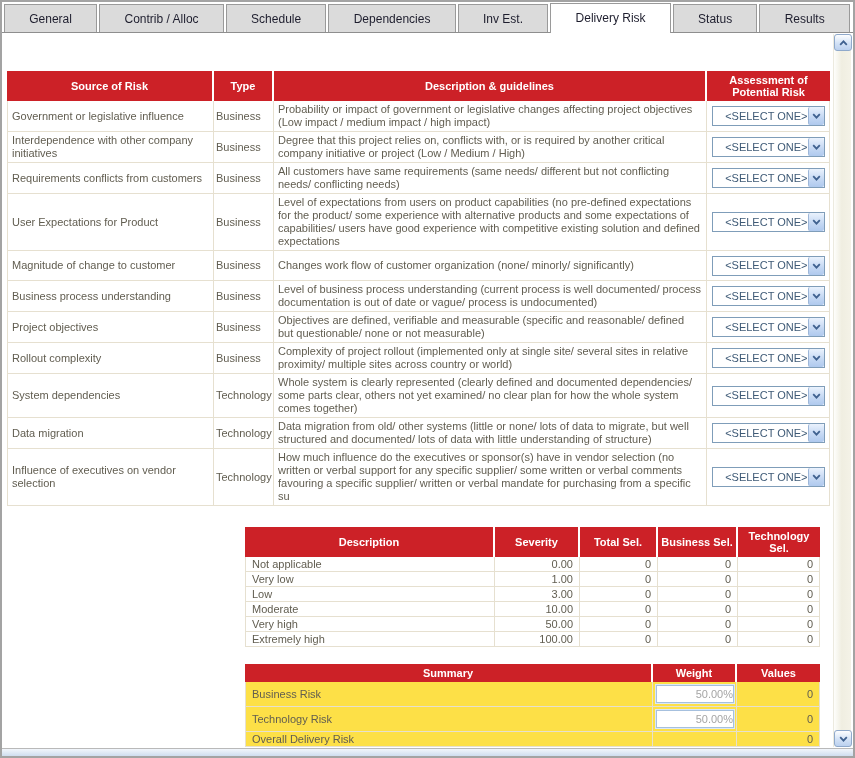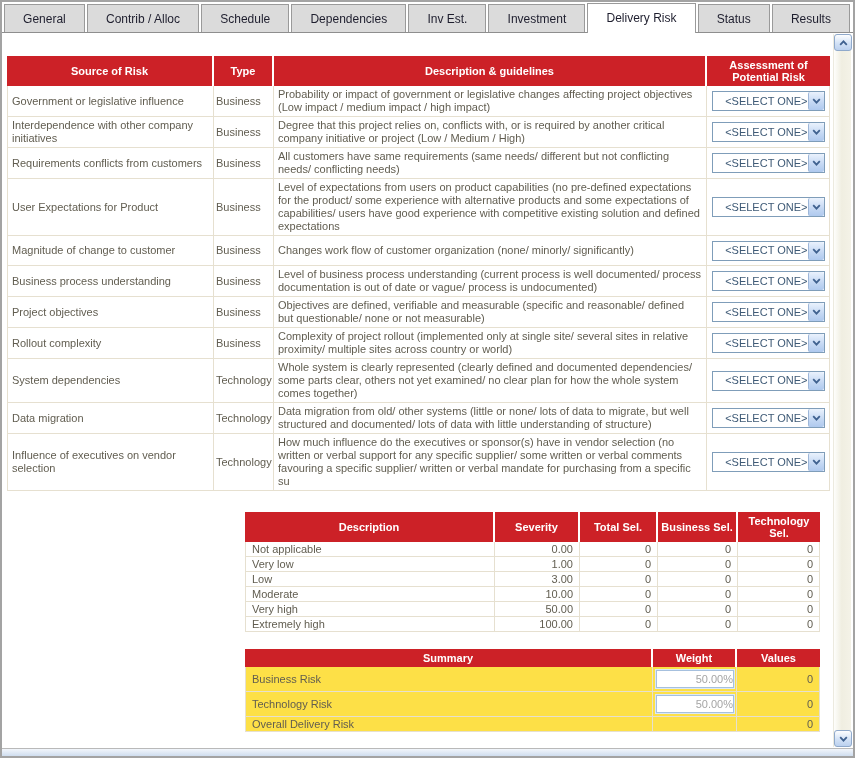--- a/index.html
+++ b/index.html
@@ -24,21 +24,21 @@
   
   .content{position:absolute;top:31px;left:0;right:21px;bottom:8px;padding:23px 0 0 5px;background:#fff;}
   table{border-collapse:separate;border-spacing:0;}
   th.red{
     background:#CC2127;color:#fff;font-size:11px;font-weight:bold;
     text-align:center;vertical-align:middle;padding:3px 3px;line-height:12px;
     border-right:2px solid #fff;
   }
   tr th.red:last-child{border-right:none;}
   
-  .t1{width:823px;table-layout:fixed;}
+  .t1{width:823px;table-layout:fixed;margin-top:15px;}
   .t1 td{
     font-size:11px;color:#615D50;line-height:13px;padding:2px 4px;
     border-right:1px solid #E6E0D0;border-bottom:1px solid #E6E0D0;
     vertical-align:middle;background:#fff;
   }
   .t1 tbody tr td:first-child{border-left:1px solid #E6E0D0;}
   .t1 td.type{padding:8px 2px;white-space:nowrap;}
   .t1 td.assess{text-align:center;padding:2px 3px;}
   .select-box{
     display:inline-flex;width:113px;height:20px;border:1px solid #7F9DB9;
@@ -95,21 +95,20 @@
 <body>
 
 <div class="window">
 
   <div class="tabbar" id="tabbar">
       <div class="tab">General</div>
       <div class="tab">Contrib / Alloc</div>
       <div class="tab">Schedule</div>
       <div class="tab">Dependencies</div>
       <div class="tab">Inv Est.</div>
-      <div class="tab">Investment</div>
       <div class="tab active">Delivery Risk</div>
       <div class="tab">Status</div>
       <div class="tab">Results</div>
     </div>
 
   <div class="content">
 
     <table class="t1" id="risk-table">
       <colgroup>
           <col style="width:207px">

